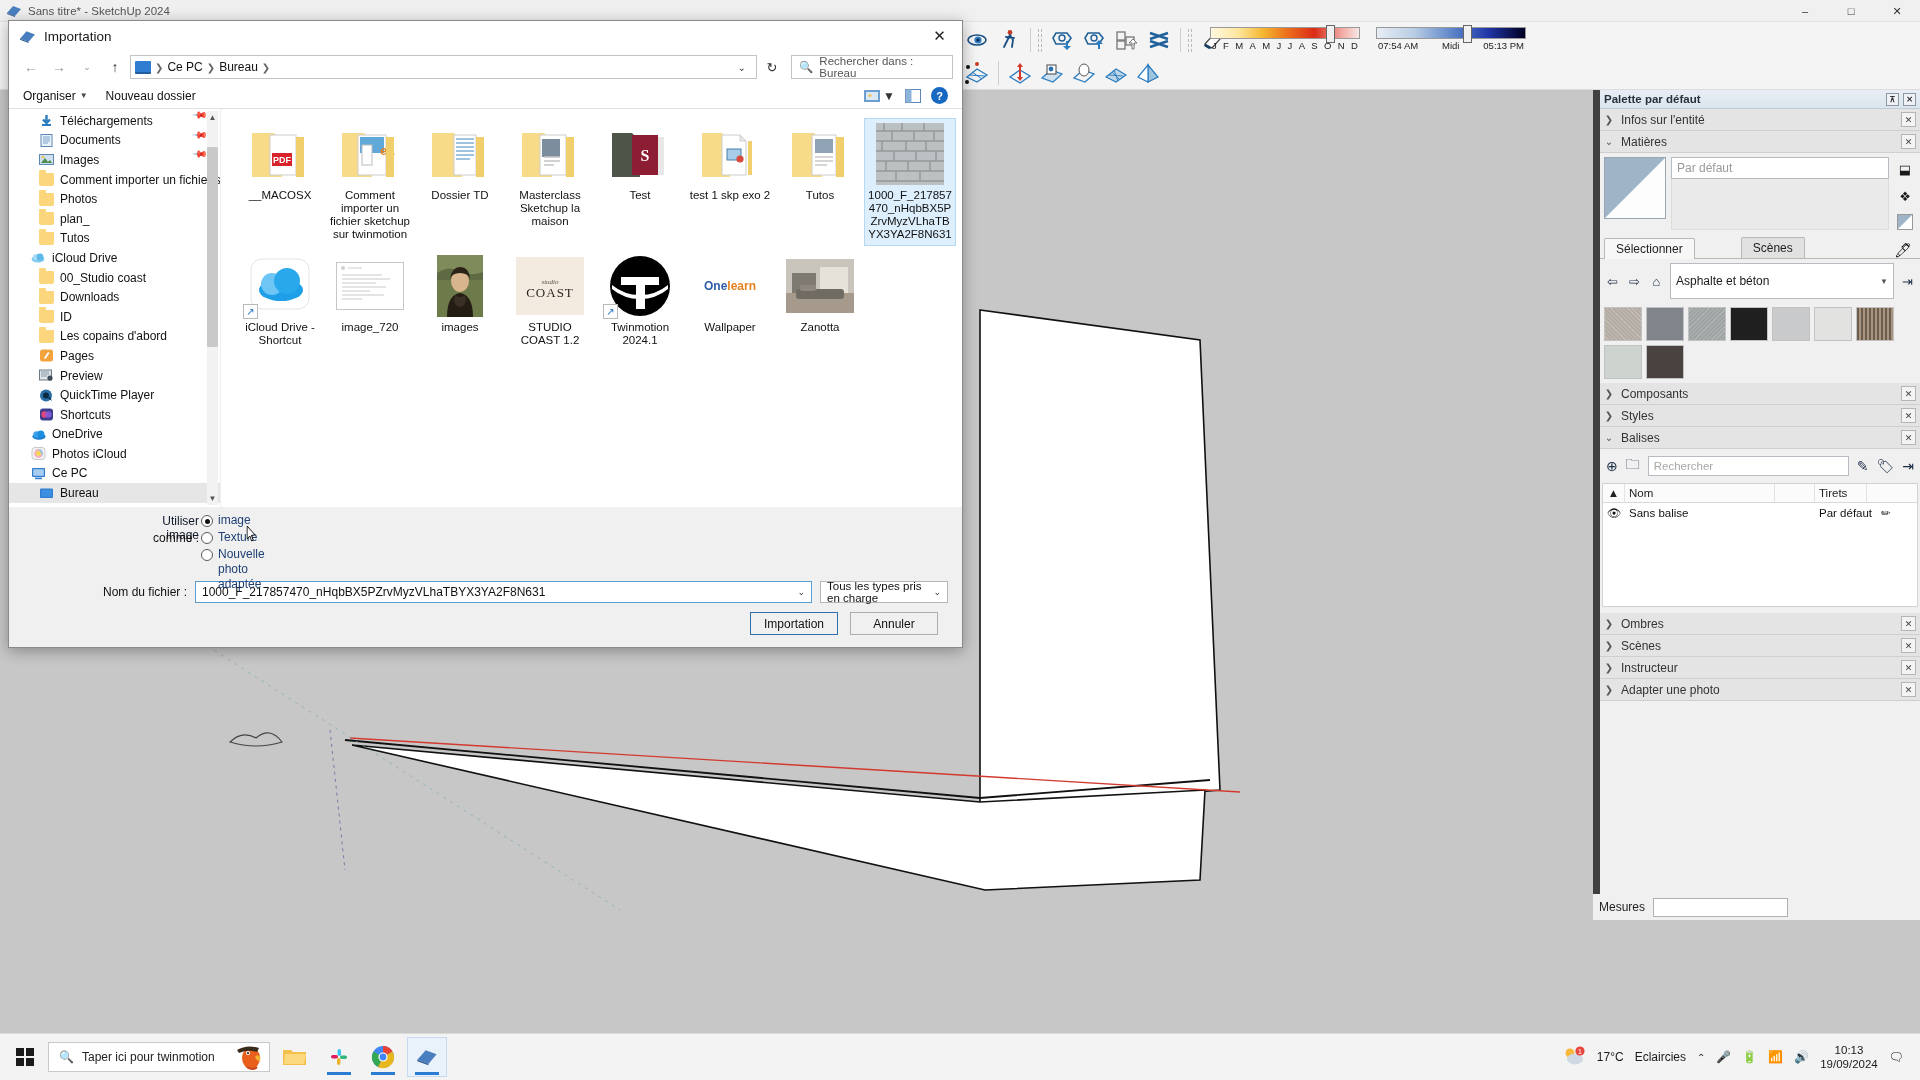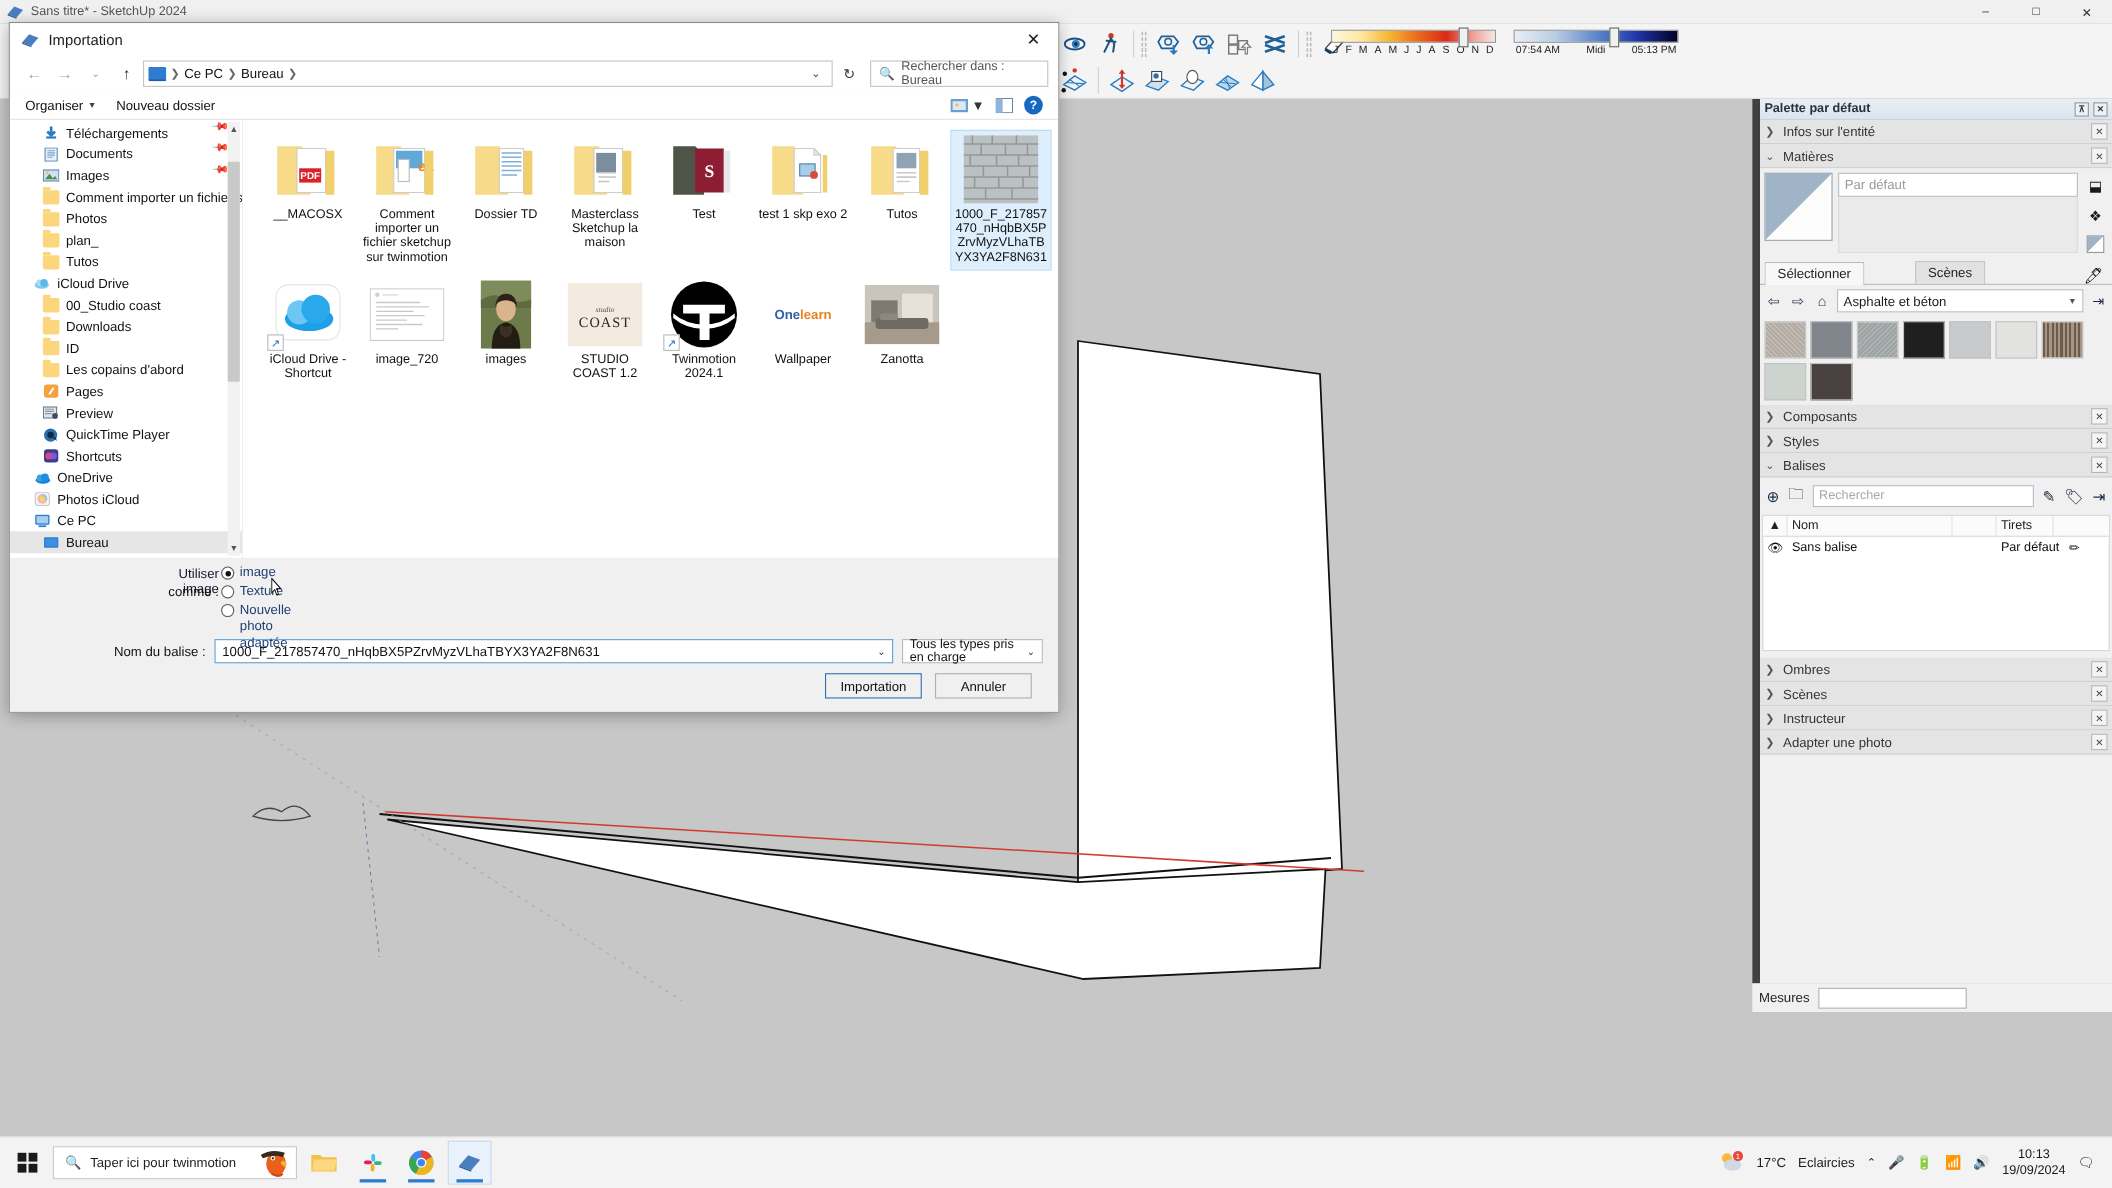--- a/index.html
+++ b/index.html
@@ -131,21 +131,21 @@
     padding: 3px 11px; font-size: 12px; color: #222;
     border: 1px solid #b9b9b9; border-bottom: none; background: #e1e1e1;
     margin-right: 2px; border-radius: 2px 2px 0 0;
   }
   .tab.active { background: #f7f7f7; position: relative; top: 1px; }
   .tabs .eyedrop { margin-left: auto; font-size: 14px; padding-right: 4px; }
 
   .nav-row { display: flex; align-items: center; gap: 5px; padding: 4px; }
   .nav-row .ic { font-size: 13px; color: #1c2b45; width: 17px; text-align: center; }
   .lib-select {
-    flex: 1; height: 21px; border: 1px solid #b7bcc2; background: #fff;
+    flex: 1; height: 36px; border: 1px solid #b7bcc2; background: #fff;
     display: flex; align-items: center; padding: 0 5px; font-size: 12px; color: #1a1a1a;
   }
   .lib-select .caret { margin-left: auto; font-size: 8px; color: #555; }
 
   .tex-grid { display: flex; flex-wrap: wrap; gap: 4px; padding: 4px; }
   .tex { width: 38px; height: 34px; border: 1px solid #c2c2c2; }
 
   .balise-tools { display: flex; align-items: center; gap: 8px; padding: 5px 6px; }
   .balise-tools .ic { font-size: 14px; color: #1a2b45; }
   .balise-search {
@@ -1002,21 +1002,21 @@
         <span class="opt-text">Nouvelle photo adaptée</span>
       </div>
       <div class="cursor-arrow" style="left:236px;top:12px;">
         <svg width="13" height="18" viewBox="0 0 13 18">
             <path d="M1 1 L1 14 L4.4 11 L6.6 16 L8.6 15.1 L6.4 10.3 L11 10 Z" fill="#fff" stroke="#000" stroke-width="1"></path>
           </svg>
       </div>
     </div>
 
     <div class="fname-row">
-      <span class="fname-label">Nom du balise :</span>
+      <span class="fname-label">Nom du fichier :</span>
       <div class="fname-input">
         <span>1000_F_217857470_nHqbBX5PZrvMyzVLhaTBYX3YA2F8N631</span>
         <span class="dd">⌄</span>
       </div>
       <div class="ftype">
         <span>Tous les types pris en charge</span>
         <span class="dd">⌄</span>
       </div>
     </div>
 

